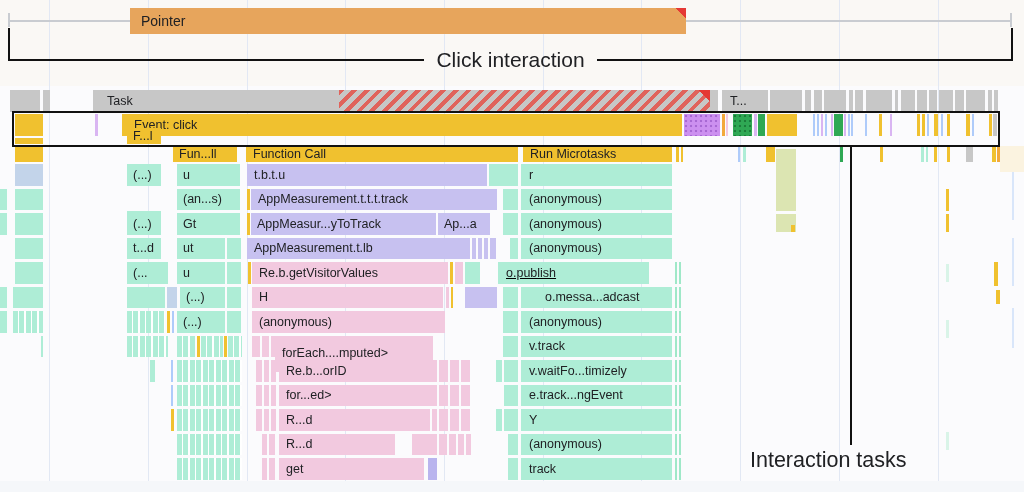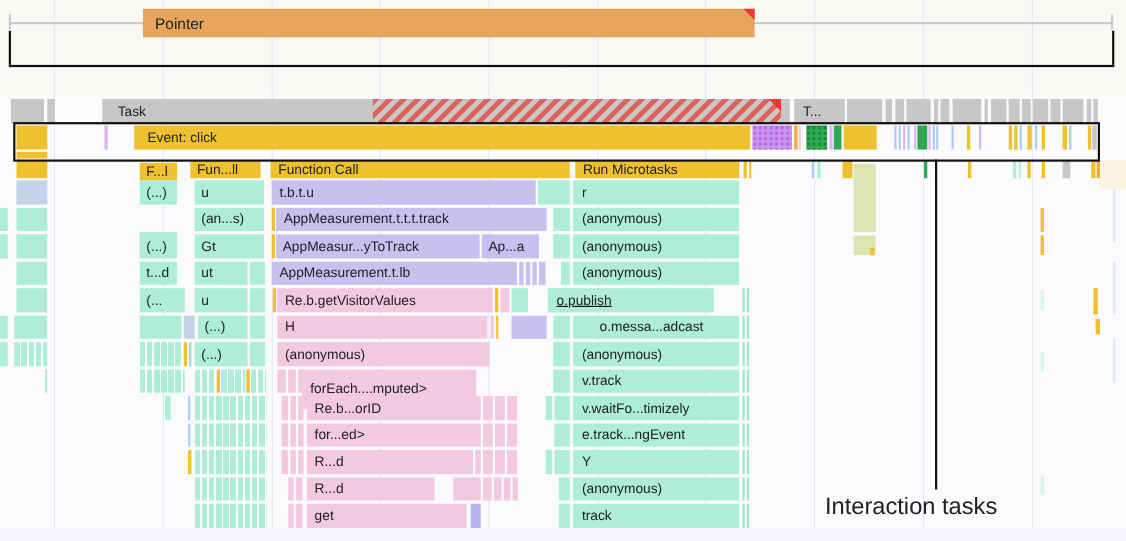--- a/index.html
+++ b/index.html
@@ -67,20 +67,21 @@
   <div class="whisker" style="left:1010px;top:13px;width:1.5px;height:14px;"></div>
 
   <div class="pointer-bar">
     <span class="lbl">Pointer</span>
   </div>
 
   <div class="bracket-corner" style="left:8px;"></div>
   <div class="bracket-corner" style="left:1011px;"></div>
   <div class="bracket">
     <div class="bracket-line"></div>
+    <span class="bracket-label">Click interaction</span>
     <div class="bracket-line"></div>
   </div>
 
   <div id="flame">
       <div class="seg c-gray" style="left: 10px; top: 90px; width: 30px; height: 22px;"></div>
       <div class="seg c-gray" style="left: 43px; top: 90px; width: 7px; height: 22px;"></div>
       <div class="seg c-gray" style="left: 93px; top: 90px; width: 625px; height: 22px;">
         <span class="lbl" style="padding-left: 14px;">Task</span>
       </div>
       <div class="seg c-hatch" style="left: 339px; top: 90px; width: 371px; height: 22px;"></div>
@@ -131,21 +132,21 @@
       <div class="seg c-yellow" style="left: 922px; top: 114px; width: 3px; height: 21.5px;"></div>
       <div class="seg c-blue" style="left: 927px; top: 114px; width: 2px; height: 21.5px;"></div>
       <div class="seg c-yellow" style="left: 934px; top: 114px; width: 4px; height: 21.5px;"></div>
       <div class="seg c-blue" style="left: 941px; top: 114px; width: 2px; height: 21.5px;"></div>
       <div class="seg c-yellow" style="left: 947px; top: 114px; width: 3px; height: 21.5px;"></div>
       <div class="seg c-yellow" style="left: 966px; top: 114px; width: 4px; height: 21.5px;"></div>
       <div class="seg c-blue" style="left: 972px; top: 114px; width: 2px; height: 21.5px;"></div>
       <div class="seg c-yellow" style="left: 989px; top: 114px; width: 3px; height: 21.5px;"></div>
       <div class="seg c-gray" style="left: 993px; top: 114px; width: 4px; height: 21.5px;"></div>
       <div class="seg c-yellow" style="left: 15px; top: 146px; width: 28px; height: 16px;"></div>
-      <div class="seg c-yellow" style="left: 127px; top: 148px; width: 34px; height: 16px;">
+      <div class="seg c-yellow" style="left: 127px; top: 128px; width: 34px; height: 16px;">
         <span class="lbl" style="padding-left: 6px;">F...l</span>
       </div>
       <div class="seg c-yellow" style="left: 173px; top: 146px; width: 64px; height: 16px;">
         <span class="lbl" style="padding-left: 6px;">Fun...ll</span>
       </div>
       <div class="seg c-yellow" style="left: 246px; top: 146px; width: 272px; height: 16px;">
         <span class="lbl" style="padding-left: 7px;">Function Call</span>
       </div>
       <div class="seg c-yellow" style="left: 523px; top: 146px; width: 149px; height: 16px;">
         <span class="lbl" style="padding-left: 7px;">Run Microtasks</span>

